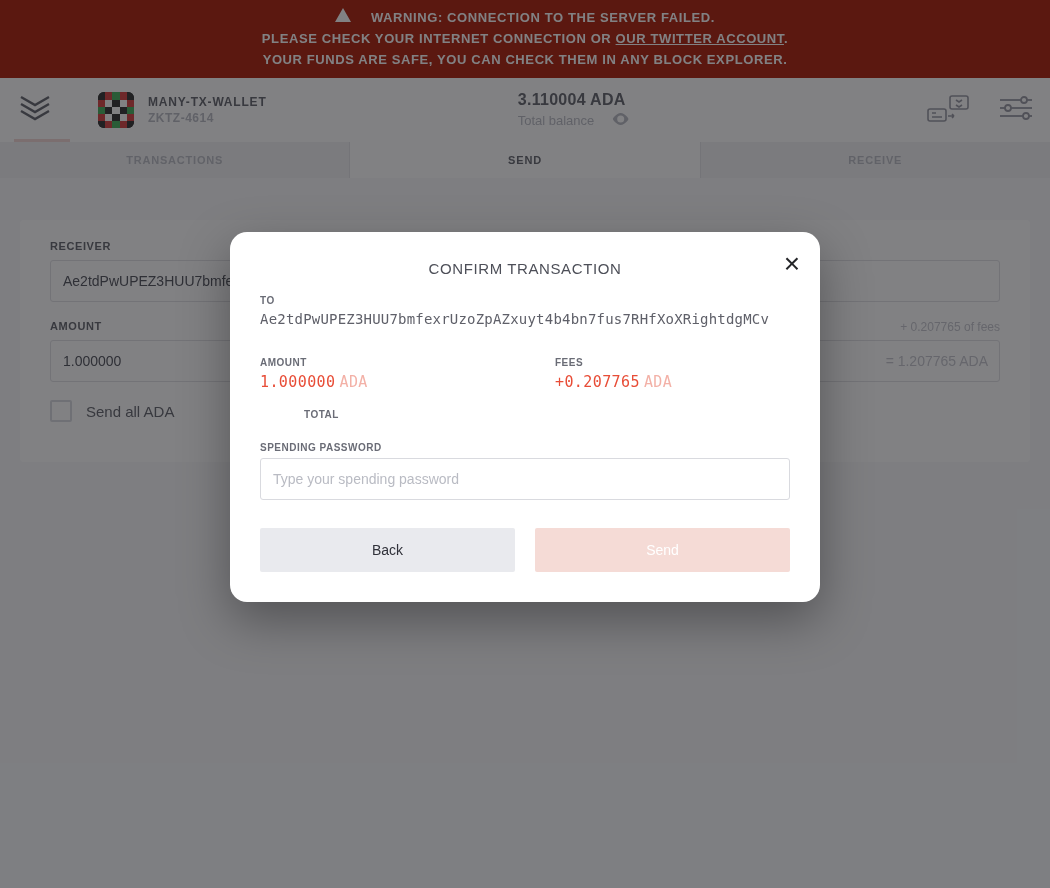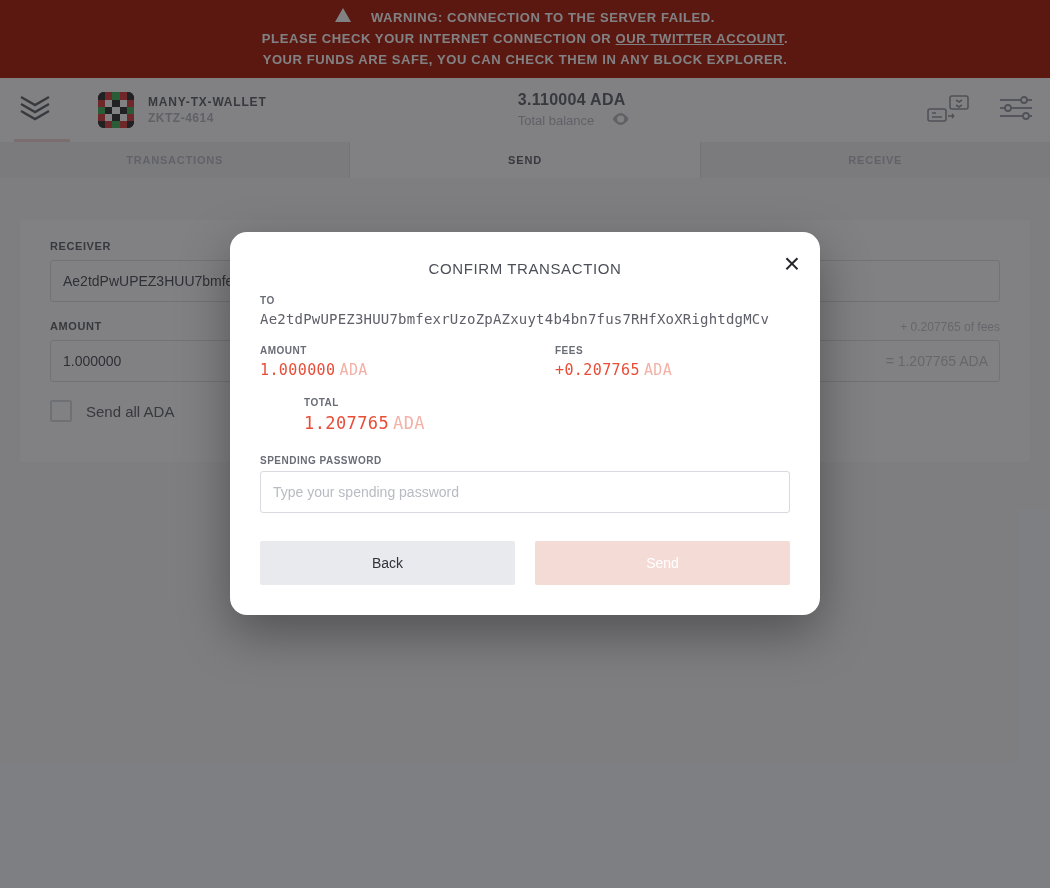--- a/index.html
+++ b/index.html
@@ -254,21 +254,21 @@
       letter-spacing: 0.5px;
       color: #6a6c76;
       margin-bottom: 5px;
       display: block;
     }
     .to-address {
       font-family: ui-monospace, Menlo, Consolas, monospace;
       font-size: 14px;
       color: #5f6069;
       letter-spacing: 0.2px;
-      margin-bottom: 18px;
+      margin-bottom: 30px;
       word-break: break-all;
     }
     .two-col {
       display: flex;
       gap: 60px;
       margin-bottom: 18px;
     }
     .two-col > div { flex: 1; }
     .red-value {
       font-family: ui-monospace, Menlo, Consolas, monospace;
@@ -464,23 +464,20 @@
       <div>
         <label class="modal-label">FEES</label>
         <div class="red-value">
           <span>+0.207765</span><span class="unit">ADA</span>
         </div>
       </div>
     </div>
 
     <div class="total-block">
       <label class="modal-label">TOTAL</label>
-      <div class="red-value" style="font-size:17px">
-        <span>1.207765</span><span class="unit">ADA</span>
-      </div>
     </div>
 
     <label class="modal-label">SPENDING PASSWORD</label>
     <input type="password" class="pw-input" placeholder="Type your spending password" style="">
 
     <div class="modal-buttons">
       <button class="btn btn-back">Back</button>
       <button class="btn btn-send">Send</button>
     </div>
   </div>

